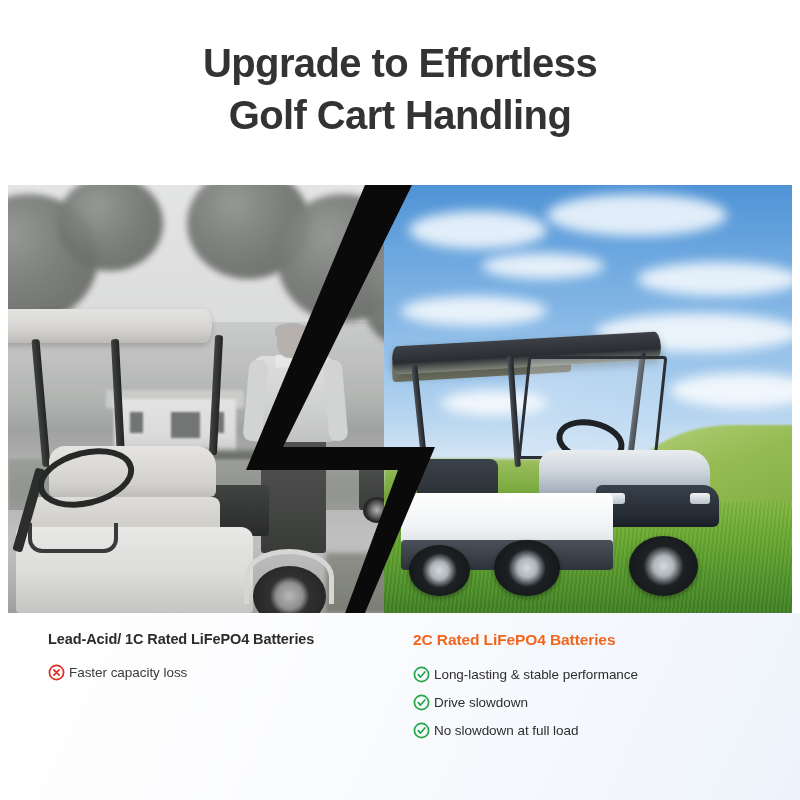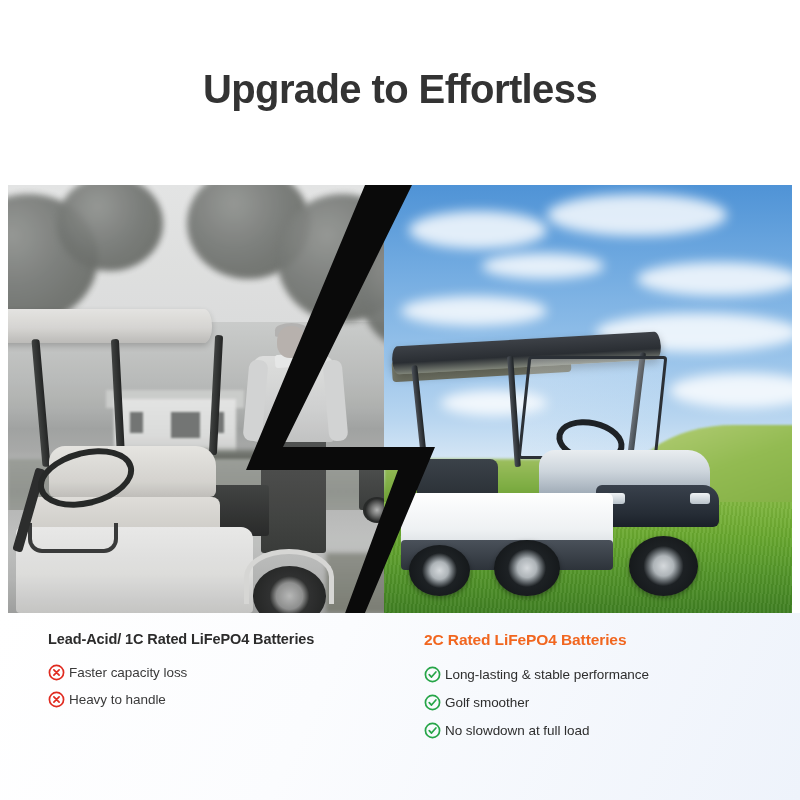--- a/index.html
+++ b/index.html
@@ -268,21 +268,21 @@
   }
 
   
   .compare {
     position:absolute;
     left:0; right:0; top:613px; bottom:0;
     background:linear-gradient(115deg,#ffffff 0%, #fbfcfe 40%, #eef3fb 100%);
   }
   .col { position:absolute; top:0; }
   .col-left  { left:48px;  width:300px; }
-  .col-right { left:424px; width:360px; }
+  .col-right { left:413px; width:360px; }
 
   .col-title {
     font-size:14.5px; font-weight:bold; letter-spacing:-0.1px;
     margin-top:18px; white-space:nowrap;
   }
   .col-left  .col-title { color:#2c2c2c; }
   .col-right .col-title { color:#f1661f; font-size:15.5px; }
 
   .bullets { margin-top:17px; list-style:none; }
   .bullet {
@@ -292,20 +292,21 @@
   .col-right .bullet { margin-bottom:11px; }
   .bullet-icon { width:17px; height:17px; flex:0 0 17px; display:block; }
   .bullet-text { font-size:13.5px; color:#2e2e2e; letter-spacing:-0.05px; white-space:nowrap; }
   .col-left .bullet-text { color:#3a3a3a; }
 </style>
 </head>
 <body>
 
 <div class="headline-wrap">
   <div class="headline-line">Upgrade to Effortless</div>
+  <div class="headline-line">Golf Cart Handling</div>
 </div>
 
 <div class="photo-band">
 
   <div class="photo photo-left">
     <div class="scene-l">
       <div class="l-sky"></div>
 
       <div class="l-tree" style="left:-12%;top:2%;width:34%;height:30%;"></div>
       <div class="l-tree" style="left:12%;top:-2%;width:26%;height:22%;"></div>
@@ -425,46 +426,39 @@
   <div class="col col-left">
     <div class="col-title">Lead-Acid/ 1C Rated LiFePO4 Batteries</div>
     <ul class="bullets">
       <li class="bullet">
         <svg class="bullet-icon" viewBox="0 0 24 24">
           <circle cx="12" cy="12" r="10" fill="none" stroke="#E02B20" stroke-width="2.4"></circle>
           <path d="M8.3 8.3 L15.7 15.7 M15.7 8.3 L8.3 15.7" stroke="#E02B20" stroke-width="2.4" stroke-linecap="round"></path>
         </svg>
         <span class="bullet-text">Faster capacity loss</span>
       </li>
-      <li class="bullet">
-        <svg class="bullet-icon" viewBox="0 0 24 24">
-          <circle cx="12" cy="12" r="10" fill="none" stroke="#E02B20" stroke-width="2.4"></circle>
-          <path d="M8.3 8.3 L15.7 15.7 M15.7 8.3 L8.3 15.7" stroke="#E02B20" stroke-width="2.4" stroke-linecap="round"></path>
-        </svg>
-        <span class="bullet-text">Heavy to handle</span>
-      </li>
     </ul>
   </div>
 
   <div class="col col-right">
     <div class="col-title">2C Rated LiFePO4 Batteries</div>
     <ul class="bullets">
       <li class="bullet">
         <svg class="bullet-icon" viewBox="0 0 24 24">
           <circle cx="12" cy="12" r="10" fill="none" stroke="#26A548" stroke-width="2.4"></circle>
           <path d="M7.4 12.3 L10.6 15.6 L16.8 8.4" fill="none" stroke="#26A548" stroke-width="2.4" stroke-linecap="round" stroke-linejoin="round"></path>
         </svg>
         <span class="bullet-text">Long-lasting &amp; stable performance</span>
       </li>
       <li class="bullet">
         <svg class="bullet-icon" viewBox="0 0 24 24">
           <circle cx="12" cy="12" r="10" fill="none" stroke="#26A548" stroke-width="2.4"></circle>
           <path d="M7.4 12.3 L10.6 15.6 L16.8 8.4" fill="none" stroke="#26A548" stroke-width="2.4" stroke-linecap="round" stroke-linejoin="round"></path>
         </svg>
-        <span class="bullet-text">Golf smoother</span>
+        <span class="bullet-text">Drive slowdown</span>
       </li>
       <li class="bullet">
         <svg class="bullet-icon" viewBox="0 0 24 24">
           <circle cx="12" cy="12" r="10" fill="none" stroke="#26A548" stroke-width="2.4"></circle>
           <path d="M7.4 12.3 L10.6 15.6 L16.8 8.4" fill="none" stroke="#26A548" stroke-width="2.4" stroke-linecap="round" stroke-linejoin="round"></path>
         </svg>
         <span class="bullet-text">No slowdown at full load</span>
       </li>
     </ul>
   </div>

